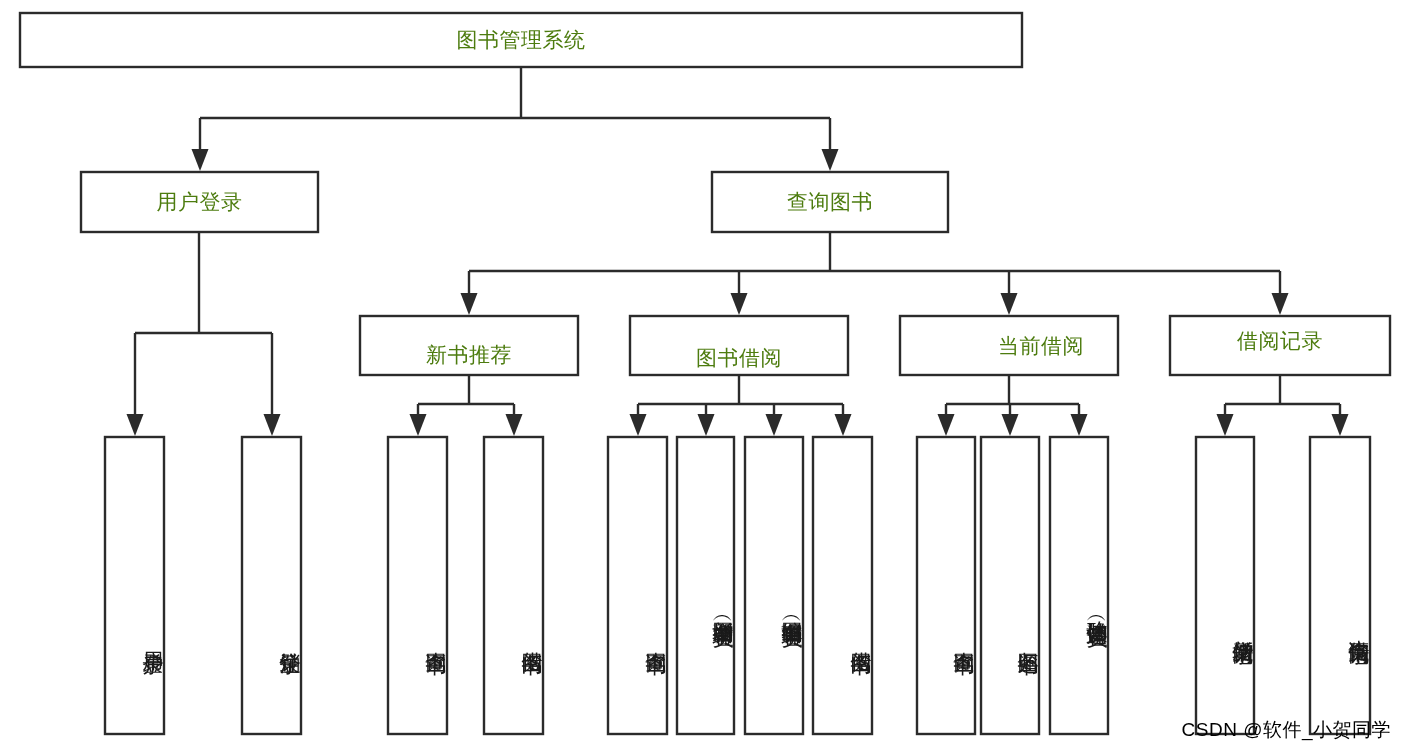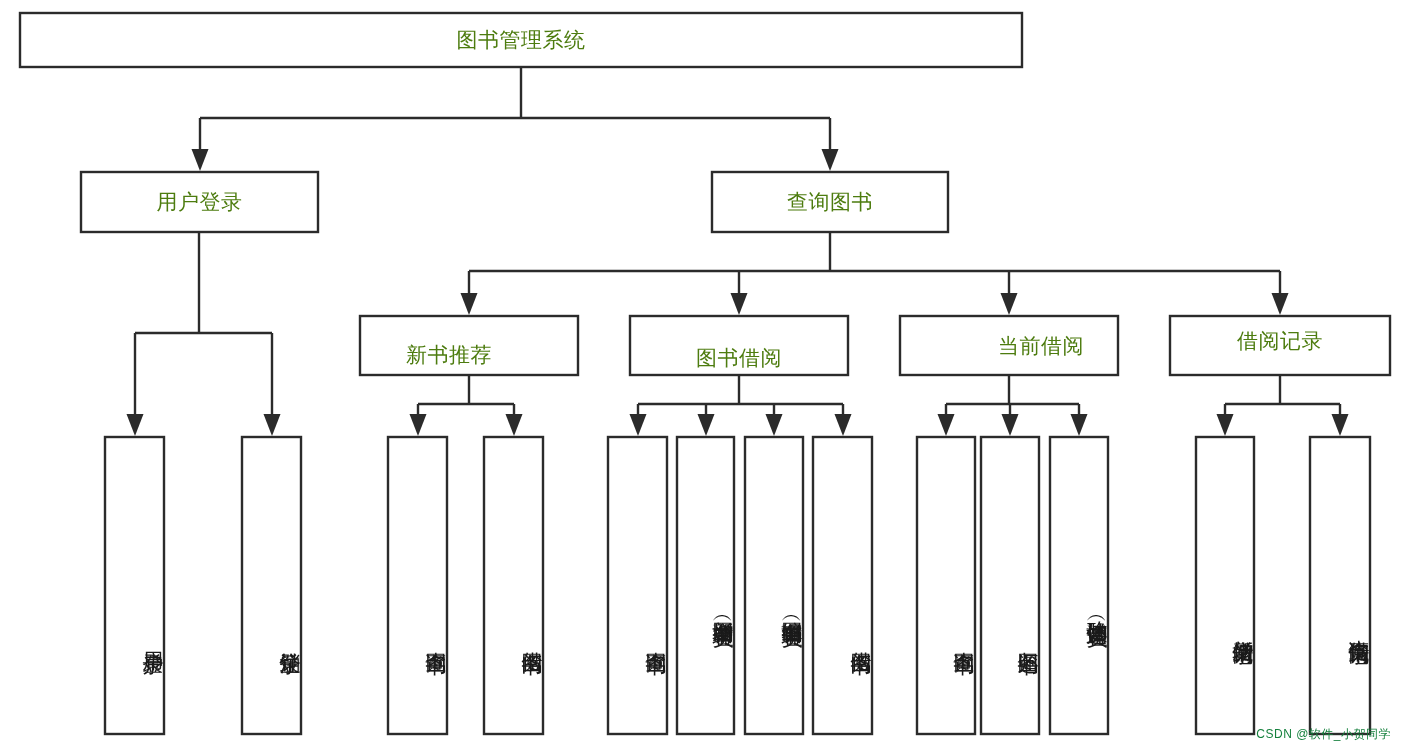--- a/index.html
+++ b/index.html
@@ -65,22 +65,22 @@
     color: #4d7c0f;
     letter-spacing: 0.5px;
     white-space: nowrap;
     pointer-events: none;
   }
   #watermark {
     position: absolute;
     right: 14px;
     bottom: 4px;
     font-family: "Liberation Sans", "DejaVu Sans", sans-serif;
-    font-size: 12px;
-    color: #15803d;
+    font-size: 19px;
+    color: #000000;
     letter-spacing: 0.5px;
     white-space: nowrap;
     user-select: none;
   }
 </style>
 </head>
 <body>
 
 <div id="diagram-root">
   <svg class="diagram" id="diagram-svg" viewBox="0 0 1405 747" xmlns="http://www.w3.org/2000/svg">
@@ -172,21 +172,21 @@
         <rect class="node-rect" x="981" y="437" width="58" height="297"></rect>
         <rect class="node-rect" x="1050" y="437" width="58" height="297"></rect>
         <rect class="node-rect" x="1196" y="437" width="58" height="297"></rect>
         <rect class="node-rect" x="1310" y="437" width="60" height="297"></rect>
       </g>
     </svg>
   <div id="labels-layer">
       <div class="hlabel-wrap" style="left: 20px; top: 13px; width: 1002px; height: 54px;">图书管理系统</div>
       <div class="hlabel-wrap" style="left: 81px; top: 172px; width: 237px; height: 60px;">用户登录</div>
       <div class="hlabel-wrap" style="left: 712px; top: 172px; width: 236px; height: 60px;">查询图书</div>
-      <div class="hlabel-wrap" style="left: 340px; top: 316px; width: 218px; height: 77px;">新书推荐</div>
+      <div class="hlabel-wrap" style="left: 360px; top: 316px; width: 218px; height: 77px;">新书推荐</div>
       <div class="hlabel-wrap" style="left: 630px; top: 328px; width: 218px; height: 59px;">图书借阅</div>
       <div class="hlabel-wrap" style="left: 900px; top: 316px; width: 218px; height: 59px; padding-left: 32px;">当前借阅</div>
       <div class="hlabel-wrap" style="left: 1170px; top: 316px; width: 220px; height: 49px;">借阅记录</div>
       <div class="vlabel-wrap" style="left: 105px; top: 437px; width: 59px; height: 297px; padding-top: 103px; box-sizing: border-box;">用户登录</div>
       <div class="vlabel-wrap" style="left: 242px; top: 437px; width: 59px; height: 297px; padding-top: 103px; box-sizing: border-box;">注销登录</div>
       <div class="vlabel-wrap" style="left: 388px; top: 437px; width: 59px; height: 297px; padding-top: 103px; box-sizing: border-box;">查询图书</div>
       <div class="vlabel-wrap" style="left: 484px; top: 437px; width: 59px; height: 297px; padding-top: 103px; box-sizing: border-box;">借阅图书</div>
       <div class="vlabel-wrap" style="left: 608px; top: 437px; width: 59px; height: 297px; padding-top: 103px; box-sizing: border-box;">查询图书</div>
       <div class="vlabel-wrap" style="left: 677px; top: 437px; width: 57px; height: 297px; padding-top: 45px; box-sizing: border-box;">新增图书（管理员）</div>
       <div class="vlabel-wrap" style="left: 745px; top: 437px; width: 58px; height: 297px; padding-top: 45px; box-sizing: border-box;">编辑图书（管理员）</div>

